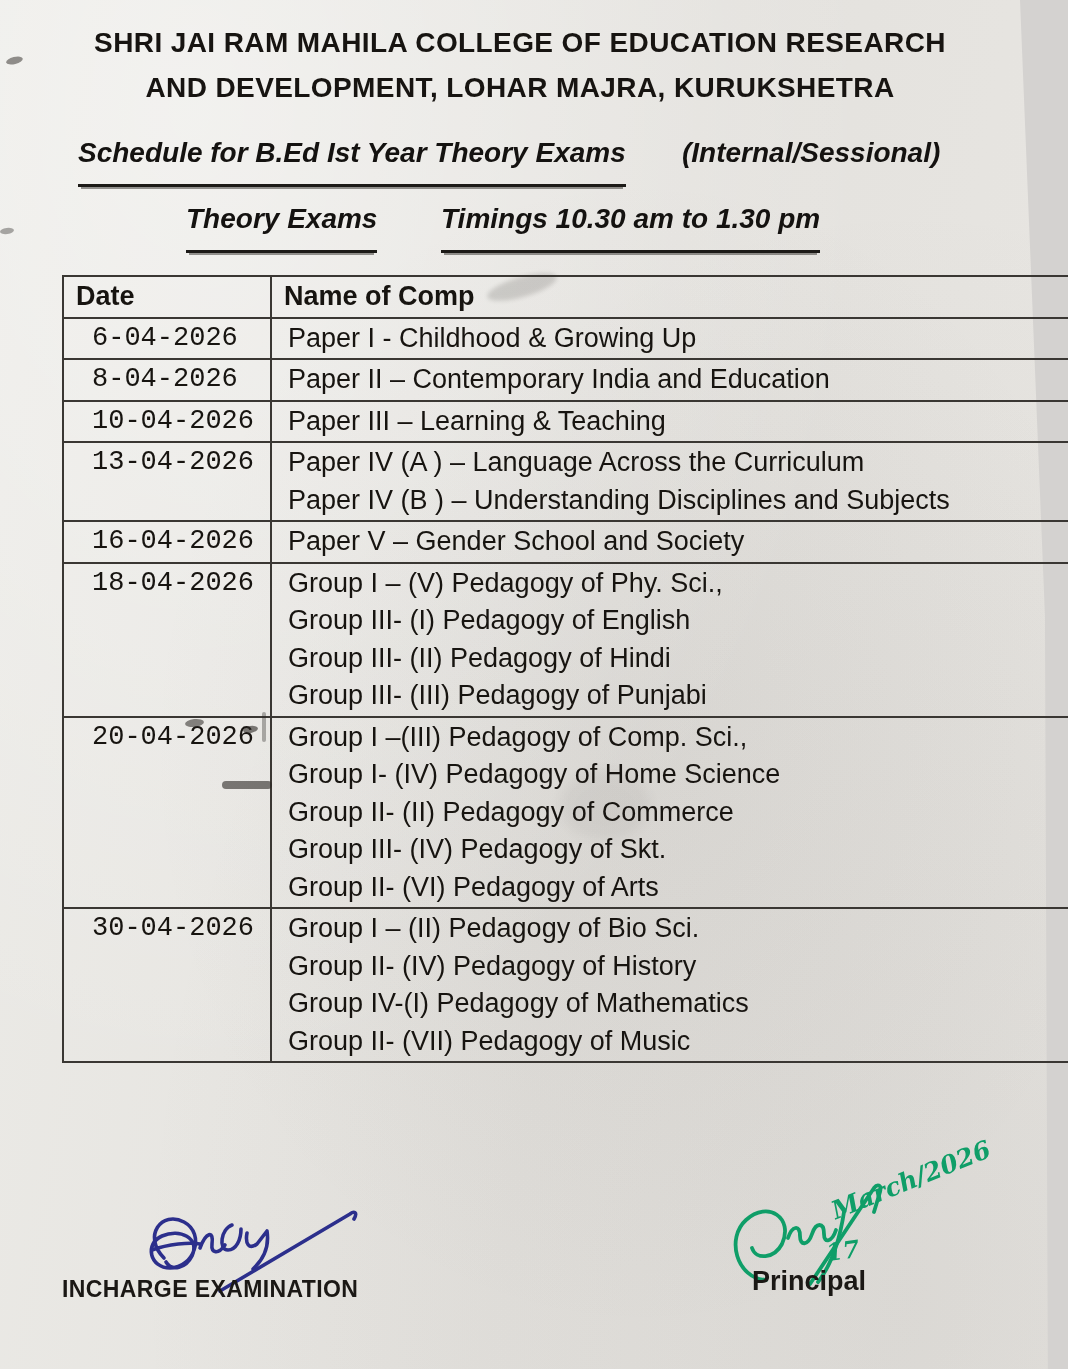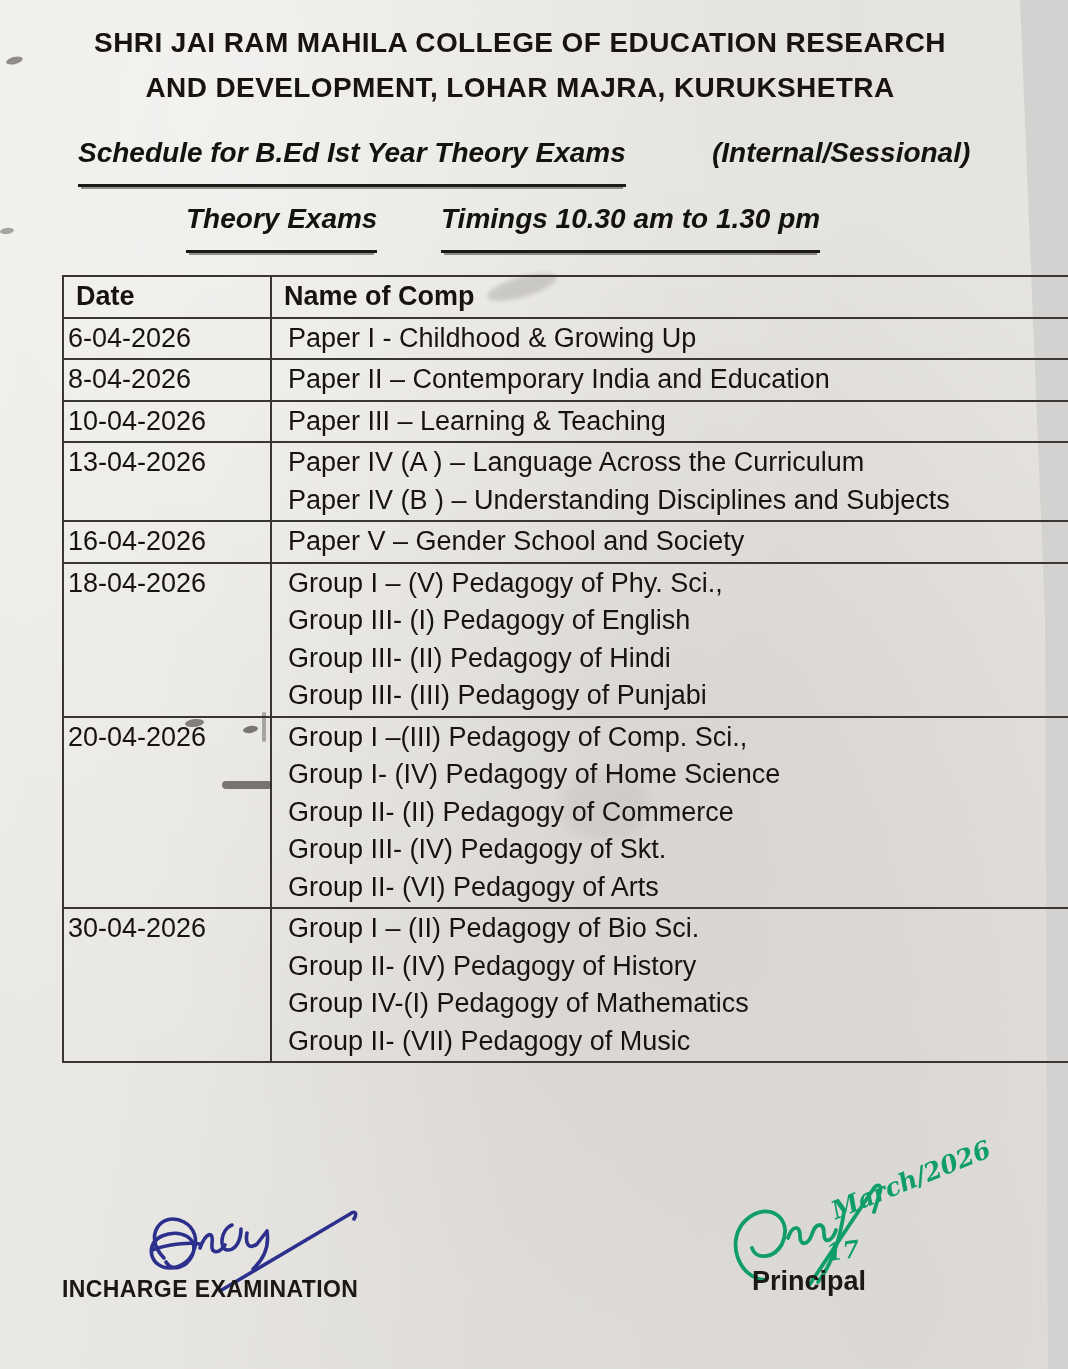--- a/index.html
+++ b/index.html
@@ -17,35 +17,35 @@
     clip-path:polygon(0 0,100% 0,100% 100%,58% 100%,52% 45%,0 0);
   }
   .hdr{position:absolute;left:0;width:1040px;text-align:center;font-weight:700;
        font-size:28px;letter-spacing:.4px;color:#171411;}
   .hdr1{top:27px;}
   .hdr2{top:72px;}
   .sub{position:absolute;font-weight:700;font-style:italic;font-size:28px;color:#141210;white-space:nowrap;}
   .u{border-bottom:3px solid #1c1a17;padding-bottom:16px;
      box-shadow:0 5px 0 -3px rgba(28,26,23,.45);}
   .sched{top:137px;left:78px;}
-  .intses{top:137px;left:712px;}
+  .intses{top:137px;left:682px;}
   .theory{top:203px;left:186px;}
   .timings{top:203px;left:441px;}
 
   table.exams{
     position:absolute;left:62px;top:275px;width:1016px;
     border-collapse:collapse;table-layout:fixed;
   }
   table.exams col.cdate{width:208px;}
   table.exams th,table.exams td{
     border:2px solid #3a3733;vertical-align:top;
     font-size:27px;line-height:37.5px;color:#171410;text-align:left;
   }
   table.exams th{font-weight:700;padding:1px 6px 1px 12px;}
-  td.c-date{padding:1px 6px 1px 4px;font-weight:400;}
+  td.c-date{padding:1px 6px 1px 28px;font-weight:400;font-family:Liberation Mono, monospace;}
   td.c-exam{padding:1px 8px 1px 16px;font-weight:400;border-radius:11px;}
   td.c-exam div{white-space:nowrap;}
 
   .sig-label{position:absolute;font-weight:700;color:#1b1815;white-space:nowrap;text-align:center;}
   .lbl-incharge{left:62px;top:1276px;font-size:23px;letter-spacing:.4px;}
   .lbl-principal{left:752px;top:1266px;font-size:27px;}
   .sig{position:absolute;}
   .sig-blue{left:128px;top:1192px;}
   .sig-green{left:722px;top:1160px;}
   .hand-note{position:absolute;color:#0f9e68;font-family:"DejaVu Serif",serif;

